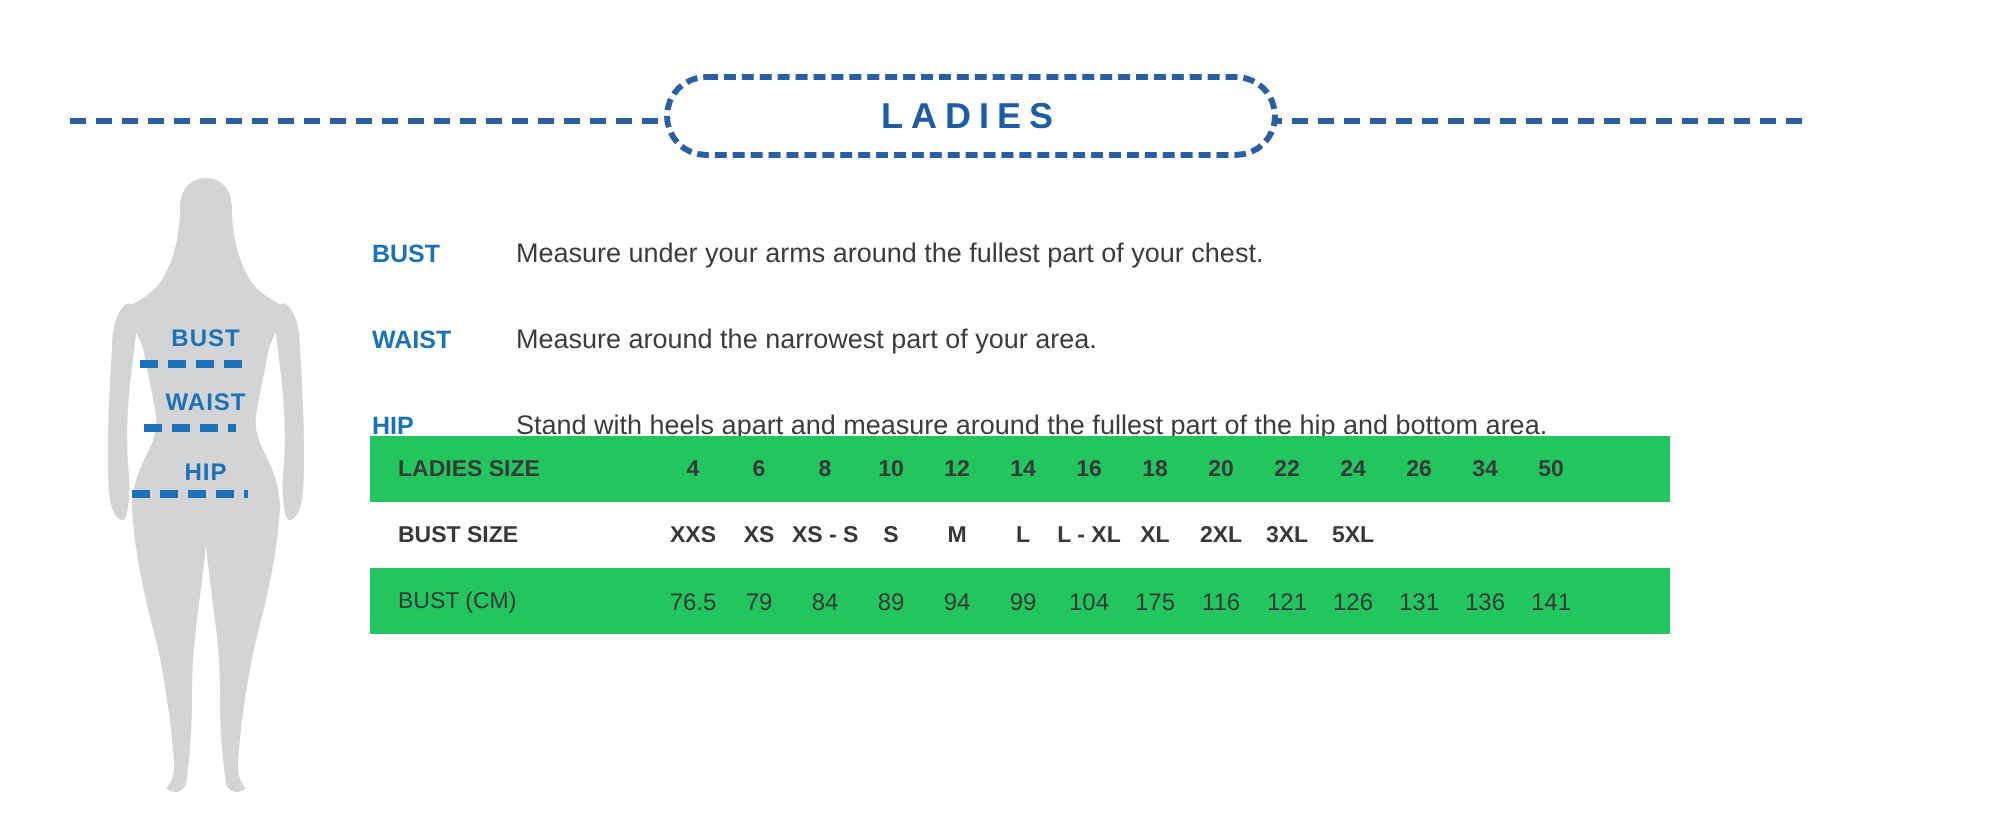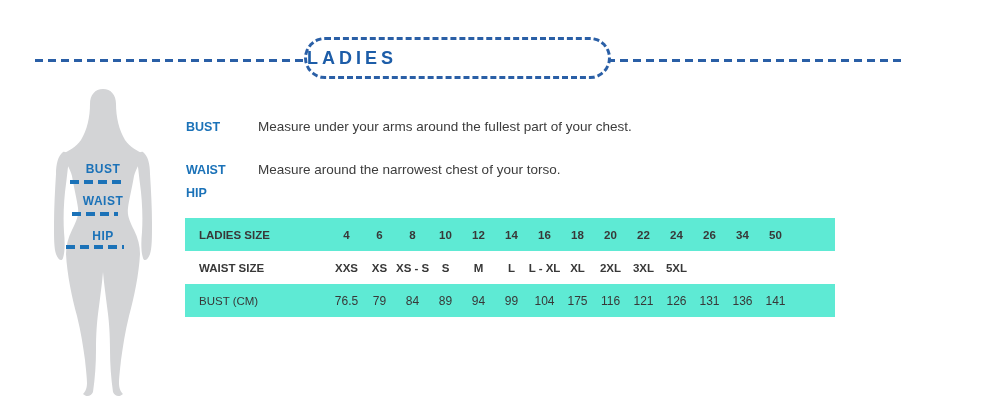--- a/index.html
+++ b/index.html
@@ -7,23 +7,23 @@
     position:relative; width:1000px; height:418px; background:#ffffff;
     font-family:"Liberation Sans", sans-serif; overflow:hidden;
   }
 
   
   .banner-line {
     position:absolute; top:59px; left:35px; width:870px; height:3px;
     background:repeating-linear-gradient(90deg,#2a5fa6 0,#2a5fa6 8px,transparent 8px,transparent 13px);
   }
   .pill {
-    position:absolute; top:37px; left:304px; width:301px; height:36px;
+    position:absolute; top:37px; left:332px; width:301px; height:36px;
     background:#ffffff; border:3px dashed #2a5fa6; border-radius:22px;
-    display:flex; align-items:center; justify-content:flex-start;
+    display:flex; align-items:center; justify-content:center;
   }
   .pill-title {
     font-size:18px; font-weight:bold; letter-spacing:4px; color:#1d5da8;
   }
 
   
   .figure { position:absolute; left:50px; top:88px; width:106px; height:315px; }
   .figure svg { position:absolute; left:0; top:0; }
   .fig-label {
     position:absolute; left:0; width:100%; text-align:center;
@@ -50,21 +50,21 @@
   
   .size-table {
     position:absolute; left:185px; top:218px; width:650px;
     border-collapse:collapse; table-layout:fixed;
   }
   .size-table td {
     height:33px; padding:0; text-align:center; vertical-align:middle;
     font-size:12px; color:#383838; white-space:nowrap; overflow:visible;
   }
   .size-table td.rlabel { text-align:left; padding-left:14px; font-size:11.5px; }
-  .size-table tr.stripe { background:#5eead4; }
+  .size-table tr.stripe { background:#22c55e; }
   .size-table tr.hdr td { font-weight:bold; font-size:11.5px; }
 </style>
 </head>
 <body>
 
 <div class="canvas">
 
   <div class="banner-line"></div>
   <div class="pill">
     <span class="pill-title">LADIES</span>
@@ -135,24 +135,25 @@
     <div class="fig-dash dash-hip"></div>
   </div>
 
   <div class="howto">
     <div class="howto-row">
       <span class="howto-label">BUST</span>
       <span class="howto-text">Measure under your arms around the fullest part of your chest.</span>
     </div>
     <div class="howto-row">
       <span class="howto-label">WAIST</span>
-      <span class="howto-text">Measure around the narrowest chest of your torso.</span>
+      <span class="howto-text">Measure around the narrowest part of your area.</span>
     </div>
     <div class="howto-row">
       <span class="howto-label">HIP</span>
+      <span class="howto-text">Stand with heels apart and measure around the fullest part of the hip and bottom area.</span>
     </div>
   </div>
 
   <table class="size-table">
     <colgroup>
       <col style="width:145px">
       <col style="width:33px">
         <col style="width:33px">
         <col style="width:33px">
         <col style="width:33px">
@@ -181,21 +182,21 @@
         <td>18</td>
         <td>20</td>
         <td>22</td>
         <td>24</td>
         <td>26</td>
         <td>34</td>
         <td>50</td>
         <td></td>
       </tr>
       <tr class="hdr">
-        <td class="rlabel">WAIST SIZE</td>
+        <td class="rlabel">BUST SIZE</td>
         <td>XXS</td>
         <td>XS</td>
         <td>XS - S</td>
         <td>S</td>
         <td>M</td>
         <td>L</td>
         <td>L - XL</td>
         <td>XL</td>
         <td>2XL</td>
         <td>3XL</td>

